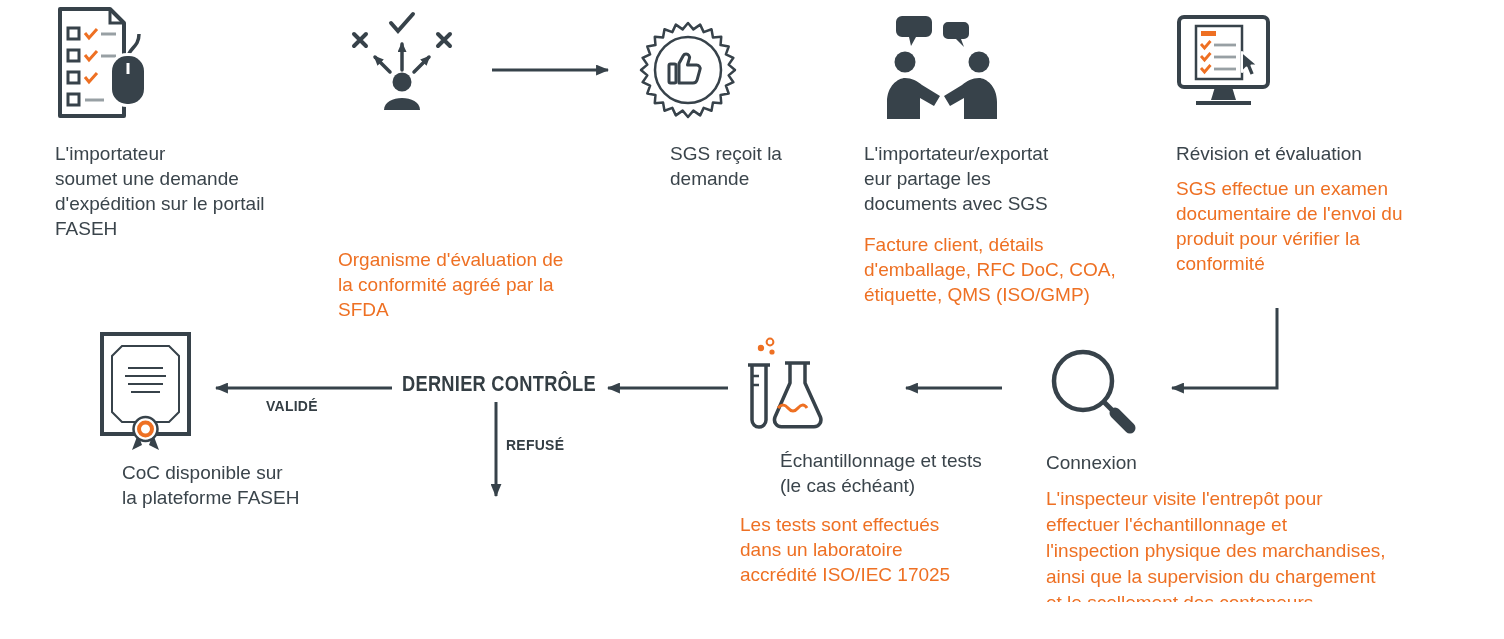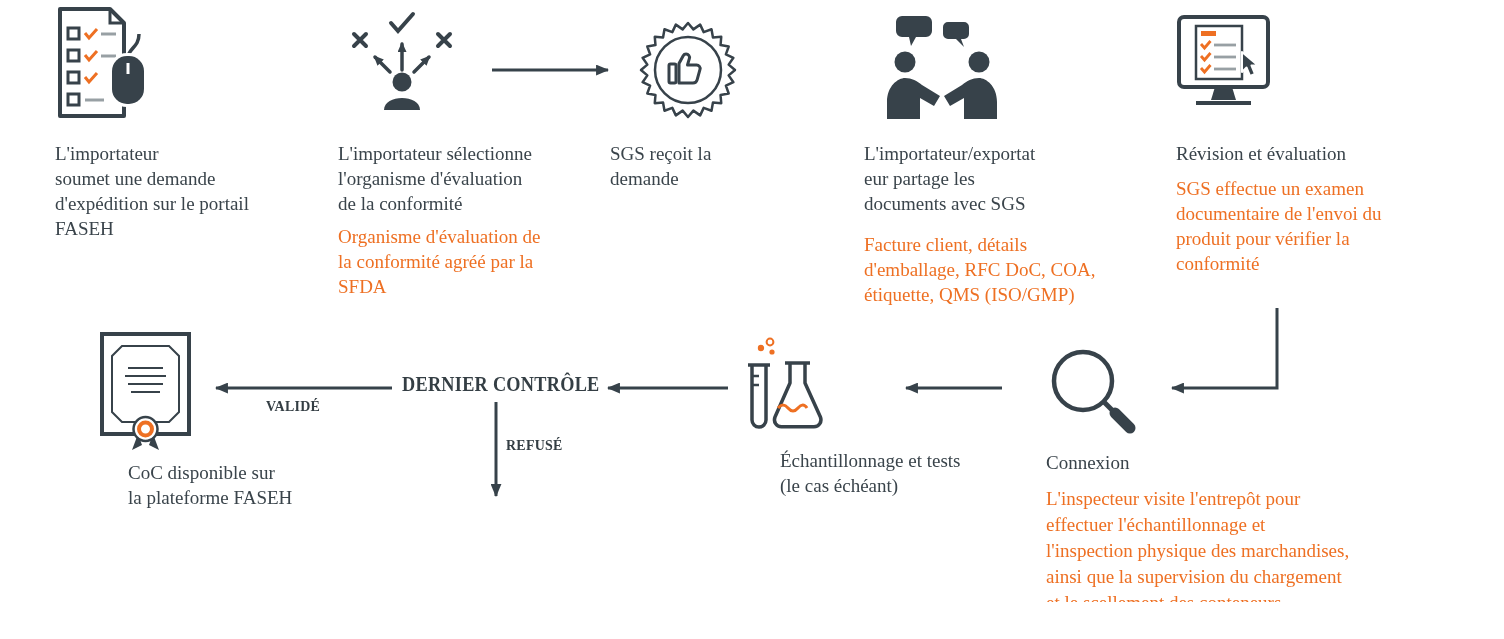--- a/index.html
+++ b/index.html
@@ -1,19 +1,19 @@
 <!DOCTYPE html>
 <html><head>
 <meta charset="utf-8">
 <style>
   * { margin:0; padding:0; box-sizing:border-box; }
   html,body { background:#ffffff; }
   .canvas {
     position:relative; width:1504px; height:602px; background:#ffffff;
-    font-family:Liberation Serif, serif; overflow:hidden;
+    font-family:Liberation Sans, sans-serif; overflow:hidden;
   }
   .abs { position:absolute; }
   .title {
     color:#3a444b; font-size:19px; line-height:25px; white-space:pre-line;
   }
   .note {
     color:#ee7023; font-size:19px; line-height:25px; white-space:pre-line;
   }
   .note.wide { line-height:26px; }
   .cond {
@@ -164,28 +164,25 @@
       <circle cx="47.5" cy="99" r="12" fill="#fff" stroke="#37424a" stroke-width="2.5"></circle>
       <circle cx="47.5" cy="99" r="6.5" fill="none" stroke="#ee7023" stroke-width="4"></circle>
     </svg>
   </div>
 
   <div class="abs title" style="left:55px;top:141px">L'importateur
 soumet une demande
 d'expédition sur le portail
 FASEH</div>
 
-  <div class="abs title" style="left:338px;top:141px">L'importateur sélectionne
-l'organisme d'évaluation
-de la conformité</div>
-  <div class="abs note" style="left:338px;top:224px">Organisme d'évaluation de
+  <div class="abs note" style="left:338px;top:247px">Organisme d'évaluation de
 la conformité agréé par la
 SFDA</div>
 
-  <div class="abs title" style="left:610px;top:141px">SGS reçoit la
+  <div class="abs title" style="left:670px;top:141px">SGS reçoit la
 demande</div>
 
   <div class="abs title" style="left:864px;top:141px">L'importateur/exportat
 eur partage les
 documents avec SGS</div>
   <div class="abs note" style="left:864px;top:232px">Facture client, détails
 d'emballage, RFC DoC, COA,
 étiquette, QMS (ISO/GMP)</div>
 
   <div class="abs note" style="left:1176px;top:176px">SGS effectue un examen
@@ -196,21 +193,24 @@
 
   <div class="abs title" style="left:1046px;top:450px">Connexion</div>
   <div class="abs note wide" style="left:1046px;top:486px">L'inspecteur visite l'entrepôt pour
 effectuer l'échantillonnage et
 l'inspection physique des marchandises,
 ainsi que la supervision du chargement
 et le scellement des conteneurs.</div>
 
   <div class="abs title" style="left:780px;top:448px">Échantillonnage et tests
 (le cas échéant)</div>
+  <div class="abs note" style="left:740px;top:512px">Les tests sont effectués
+dans un laboratoire
+accrédité ISO/IEC 17025</div>
 
   <div class="abs cond final-label" style="left:402px;top:372px">DERNIER CONTRÔLE</div>
   <div class="abs cond branch-label" style="left:266px;top:397px">VALIDÉ</div>
   <div class="abs cond branch-label" style="left:506px;top:436px">REFUSÉ</div>
 
-  <div class="abs title" style="left:128px;top:460px">CoC disponible sur
+  <div class="abs title" style="left:122px;top:460px">CoC disponible sur
 la plateforme FASEH</div>
 
 </div>
 
 </body></html>

